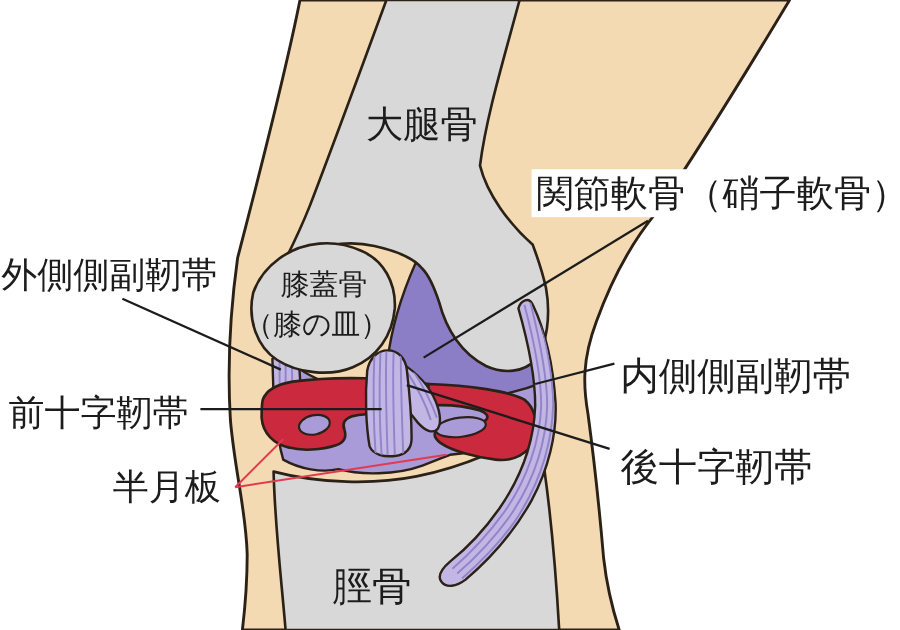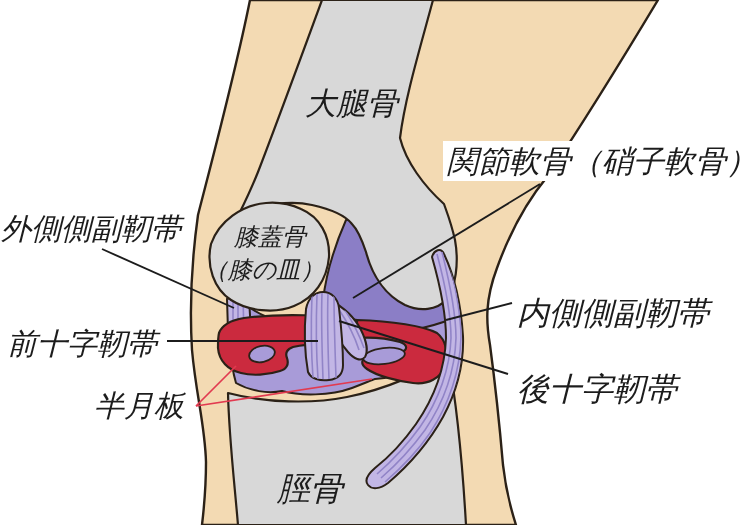--- a/index.html
+++ b/index.html
@@ -3,21 +3,21 @@
 <meta charset="utf-8">
 <style>
   :root{
     --background:#ffffff; --skin:#f3dab3; --bone:#d8d8d8;
     --cartilage-dark-purple:#8b7ec6; --capsule-purple:#a89bd8;
     --ligament-light-purple:#c2b6e5; --ligament-stripe:#9184c7;
     --meniscus-red:#cb2a3e; --leader-line-red:#e23a50;
     --outline:#2b2117; --text:#1c1c1c; --label-background:#ffffff;
   }
   html,body{margin:0;padding:0;background:#fff;}
-  .stage{position:relative;width:750px;height:525px;background:var(--background);overflow:hidden;font-style:italic;}
+  .stage{position:relative;width:750px;height:525px;background:var(--background);overflow:hidden;}
   svg{display:block;}
   .skin{fill:var(--skin);stroke:var(--outline);stroke-width:2.4;stroke-linejoin:round;}
   .bone{fill:var(--bone);stroke:var(--outline);stroke-width:2.2;stroke-linejoin:round;}
   .cart{fill:var(--cartilage-dark-purple);stroke:var(--outline);stroke-width:2;stroke-linejoin:round;}
   .caps{fill:var(--capsule-purple);stroke:var(--outline);stroke-width:2;stroke-linejoin:round;}
   .lig{fill:var(--ligament-light-purple);stroke:var(--outline);stroke-width:2;stroke-linejoin:round;}
   .red{fill:var(--meniscus-red);stroke:var(--outline);stroke-width:2.2;stroke-linejoin:round;}
   .notch{fill:var(--capsule-purple);stroke:var(--outline);stroke-width:1.8;}
   .stripe{fill:none;stroke:var(--ligament-stripe);stroke-width:1.6;}
   .leader{stroke:var(--text);stroke-width:1.9;fill:none;}

